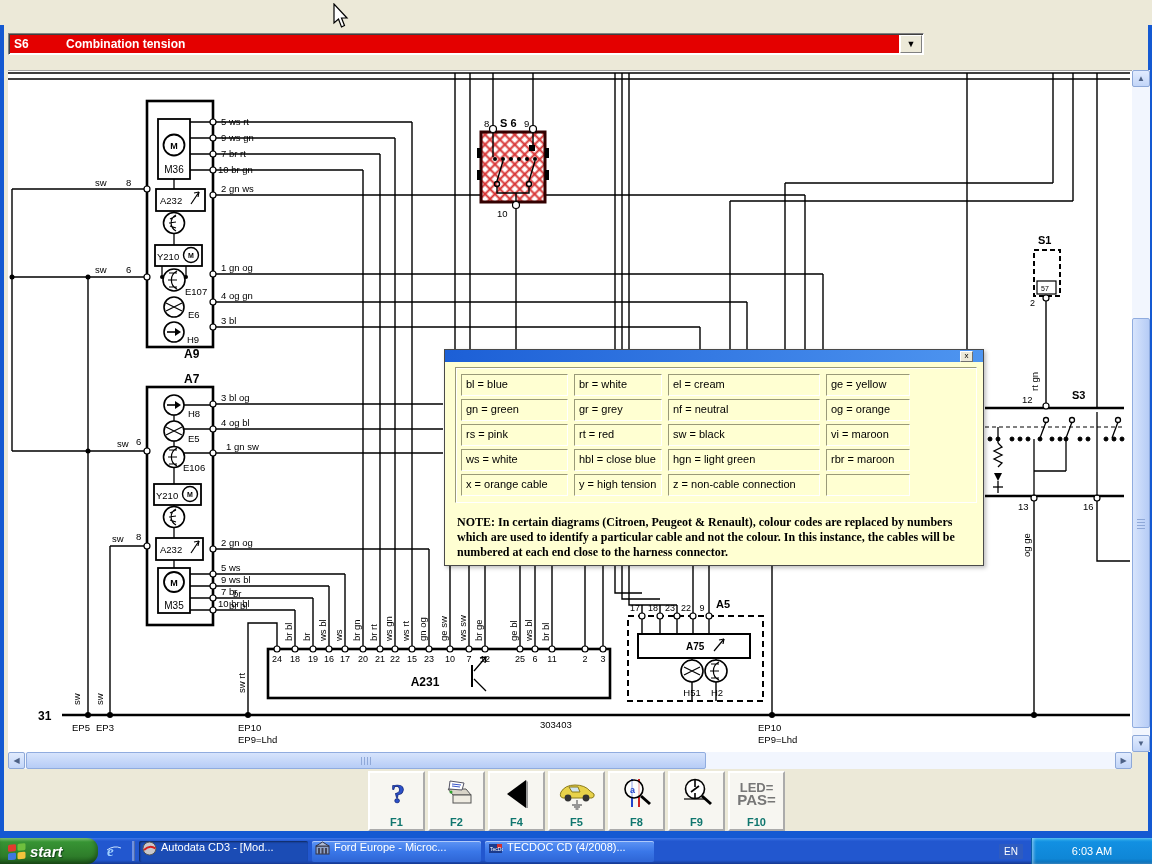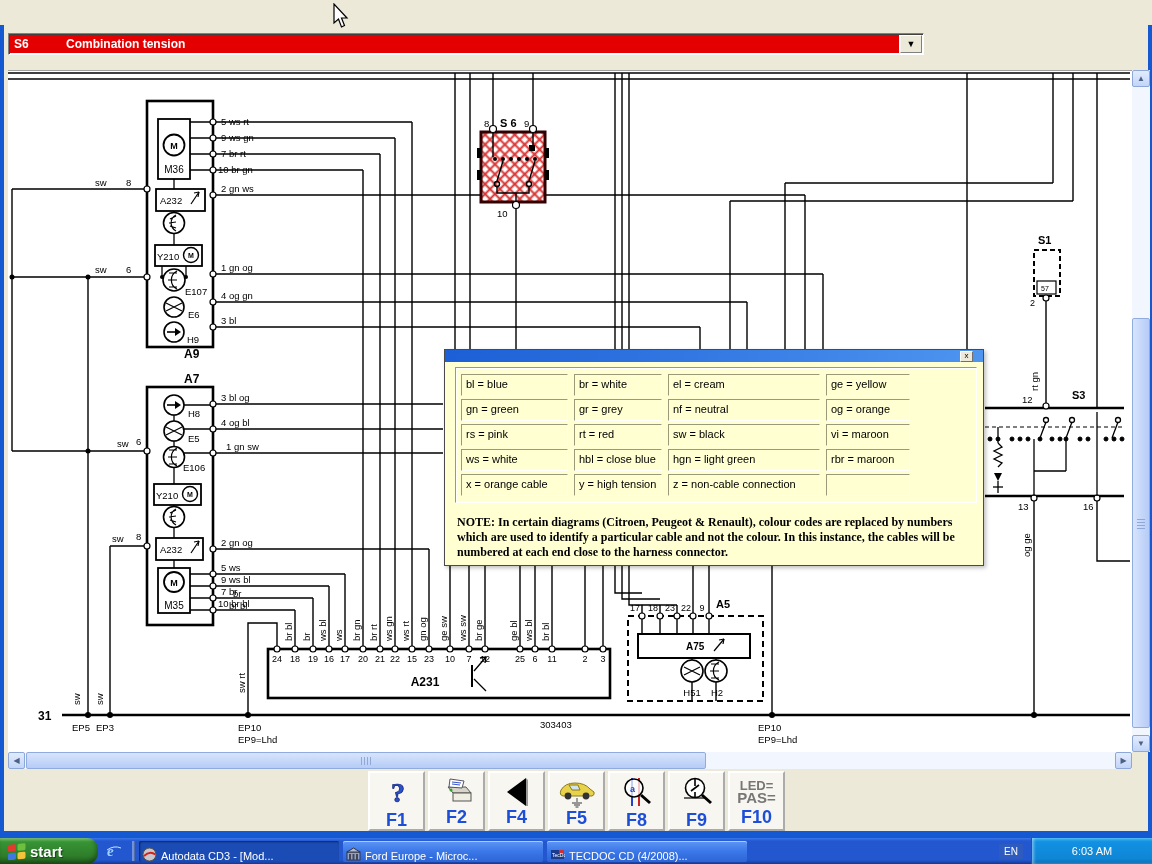--- a/index.html
+++ b/index.html
@@ -61,33 +61,33 @@
   .legend-grid{display:grid;grid-template-columns:107px 88px 152px 84px;column-gap:6px;row-gap:3px;}
   .lcell{border:1px solid #9a9a78;border-bottom-color:#fff;border-right-color:#fff;background:#FFFFD2;
     font-size:11px;color:#000;padding:3px 4px 4px 4px;height:13px;white-space:nowrap;overflow:hidden;}
   .note{margin:12px 12px 0 12px;font-family:"Liberation Serif",serif;font-weight:bold;font-size:12px;line-height:15px;color:#000;}
 
   
   .toolbar{position:absolute;left:368px;top:771px;display:flex;z-index:5;}
   .tbtn{width:57px;height:60px;margin-right:3px;background:#F7F6F1;border:2px outset #fff;box-sizing:border-box;
     display:flex;flex-direction:column;align-items:center;justify-content:space-between;padding:3px 0 1px 0;}
   .tbtn .ticonbox{height:36px;display:flex;align-items:center;justify-content:center;}
-  .tbtn .tkey{font-size:18px;font-weight:bold;color:#1d4ed8;}
+  .tbtn .tkey{font-size:11px;font-weight:bold;color:#0f766e;}
 
   
   .taskbar{position:absolute;left:0;top:838px;width:1152px;height:26px;
     background:linear-gradient(180deg,#3C76E8 0%,#2257CF 12%,#2257CF 85%,#15388F 100%);display:flex;align-items:center;}
   .startbtn{height:26px;width:98px;border-radius:0 11px 11px 0;flex:none;
     background:linear-gradient(180deg,#7BC174 0%,#379434 15%,#2E7D2A 70%,#1E5C1C 100%);
     display:flex;align-items:center;box-shadow:inset -2px -2px 4px rgba(0,0,0,.3);}
   .startflag{width:20px;height:18px;margin:0 3px 0 7px;}
-  .starttext{color:#fff;font-weight:bold;font-size:15px;text-shadow:1px 1px 1px #14401a;}
+  .starttext{color:#fff;font-weight:bold;font-style:italic;font-size:15px;text-shadow:1px 1px 1px #14401a;}
   .ql{width:20px;height:20px;margin:0 6px;display:flex;align-items:center;justify-content:center;flex:none;}
   .tsep{width:2px;height:20px;background:rgba(255,255,255,.35);border-right:1px solid rgba(0,0,0,.25);margin:0 2px;flex:none;}
-  .task{height:21px;width:200px;margin:0 2px;border-radius:2px;flex:none;display:flex;align-items:flex-end;
+  .task{height:21px;width:169px;margin:0 2px;border-radius:2px;flex:none;display:flex;align-items:flex-start;
     background:linear-gradient(180deg,#5E95F5 0%,#3A77E8 50%,#2E65D5 100%);box-shadow:inset 0 1px 0 rgba(255,255,255,.5);
     color:#fff;font-size:11px;white-space:nowrap;overflow:hidden;padding:0 3px;box-sizing:border-box;}
   .task.active{background:#1B4CB5;box-shadow:inset 1px 1px 2px rgba(0,0,0,.5);}
   .task .ticn{width:15px;height:15px;margin-right:4px;flex:none;}
   .lang{margin-left:auto;background:#2E5BC0;color:#fff;font-size:10px;padding:2px 5px;border-radius:1px;flex:none;}
   .tray{height:26px;width:120px;margin-left:8px;flex:none;display:flex;align-items:center;justify-content:center;
     background:linear-gradient(180deg,#35B2ED 0%,#1290E2 15%,#0F86D6 80%,#0968AE 100%);
     border-left:1px solid #0a5ea8;box-shadow:inset 2px 0 3px rgba(255,255,255,.4);color:#fff;font-size:11px;}
 
   .cursor{position:absolute;left:333px;top:3px;z-index:60;}

